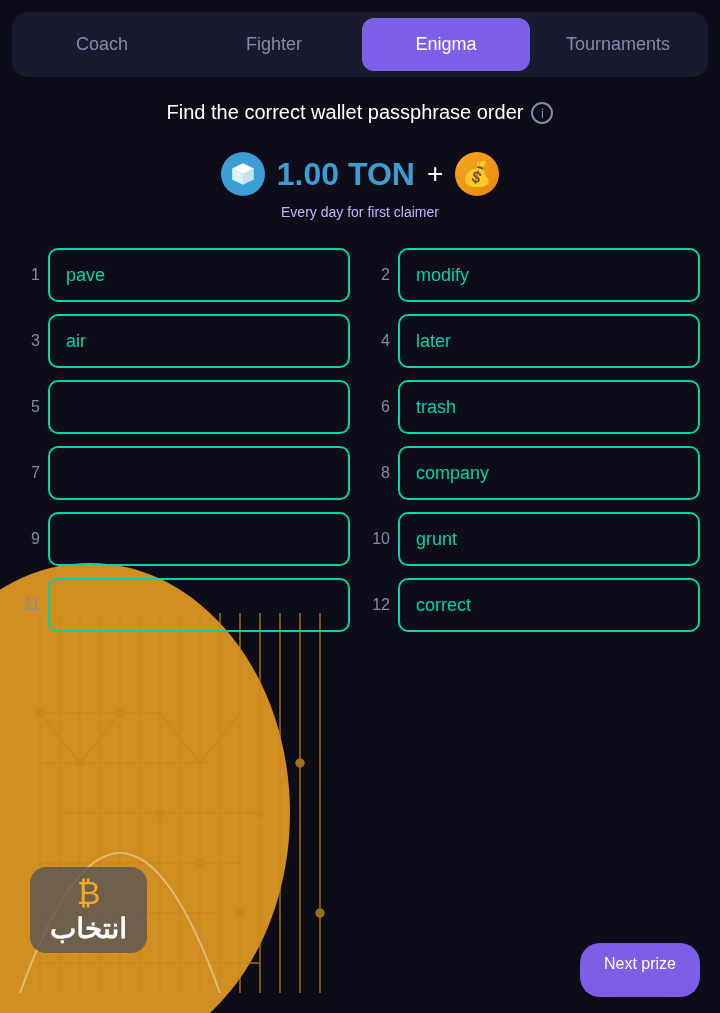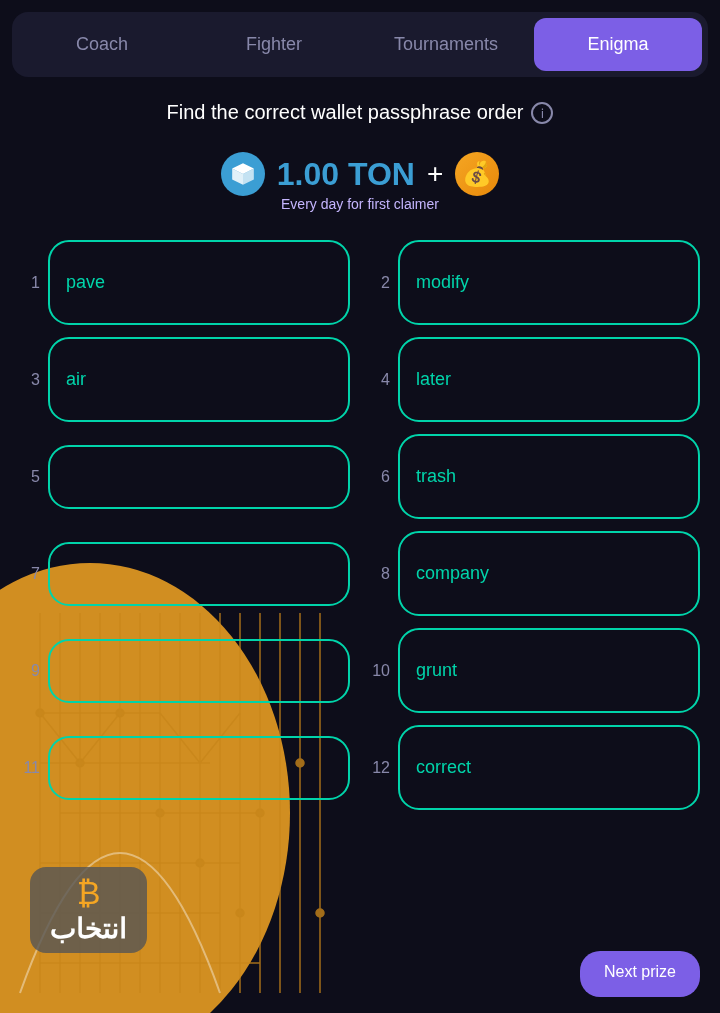--- a/index.html
+++ b/index.html
@@ -71,20 +71,21 @@
       align-items: center;
       justify-content: center;
       cursor: pointer;
     }
 
     .reward-row {
       display: flex;
       align-items: center;
       justify-content: center;
       gap: 12px;
+      margin-bottom: 8px;
     }
 
     .ton-badge {
       width: 44px;
       height: 44px;
       border-radius: 50%;
       background: #3b9ed4;
       display: flex;
       align-items: center;
       justify-content: center;
@@ -150,22 +151,22 @@
     .word-number {
       color: #8888aa;
       font-size: 16px;
       min-width: 20px;
       text-align: right;
     }
 
     .word-box {
       flex: 1;
       border: 2px solid #00d4aa;
-      border-radius: 21px;
-      padding: 30px 16px;
+      border-radius: 10px;
+      padding: 14px 16px;
       background: transparent;
       color: #00d4aa;
       font-size: 18px;
       font-weight: 500;
       min-height: 54px;
       display: flex;
       align-items: center;
     }
 
     .word-box.empty {
@@ -198,21 +199,21 @@
       background: #7c5fe6;
       border-radius: 20px;
       padding: 12px 24px;
       text-align: center;
     }
 
     .next-prize-label {
       font-size: 16px;
       color: #ffffff;
       font-weight: 400;
-      margin-bottom: 4px;
+      margin-bottom: 12px;
     }
 
     .next-prize-timer {
       font-size: 28px;
       font-weight: 700;
       color: #ffffff;
     }
 
     
     .watermark {
@@ -238,22 +239,22 @@
       color: #ffffff;
       font-weight: 700;
     }
   </style>
 </head>
 <body>
 
 <div class="tab-bar">
   <div class="tab-item">Coach</div>
   <div class="tab-item">Fighter</div>
+  <div class="tab-item active">Enigma</div>
   <div class="tab-item">Tournaments</div>
-  <div class="tab-item active">Enigma</div>
 </div>
 
 <div class="main-content">
 
   <div class="title-row">
     <span class="title-text">Find the correct wallet passphrase order</span>
     <div class="info-icon">ℹ</div>
   </div>
 
   <div class="reward-row">

